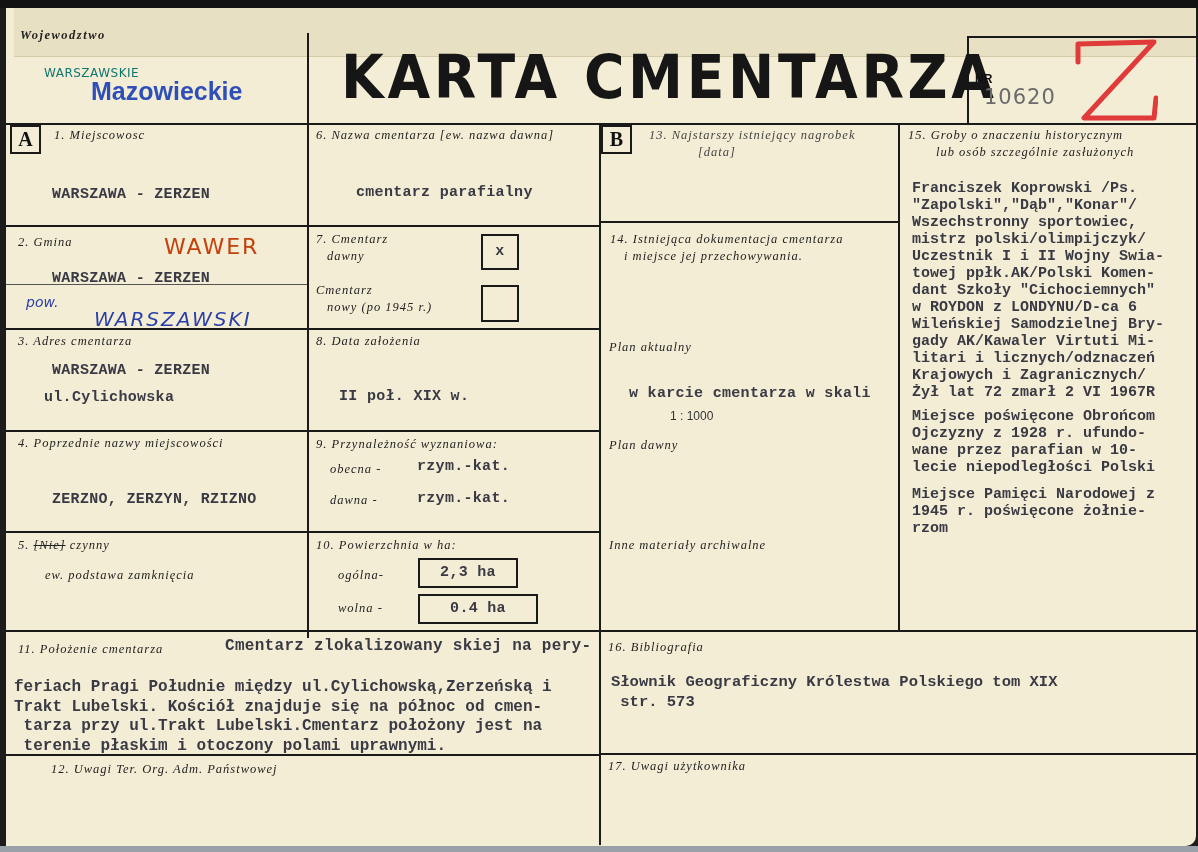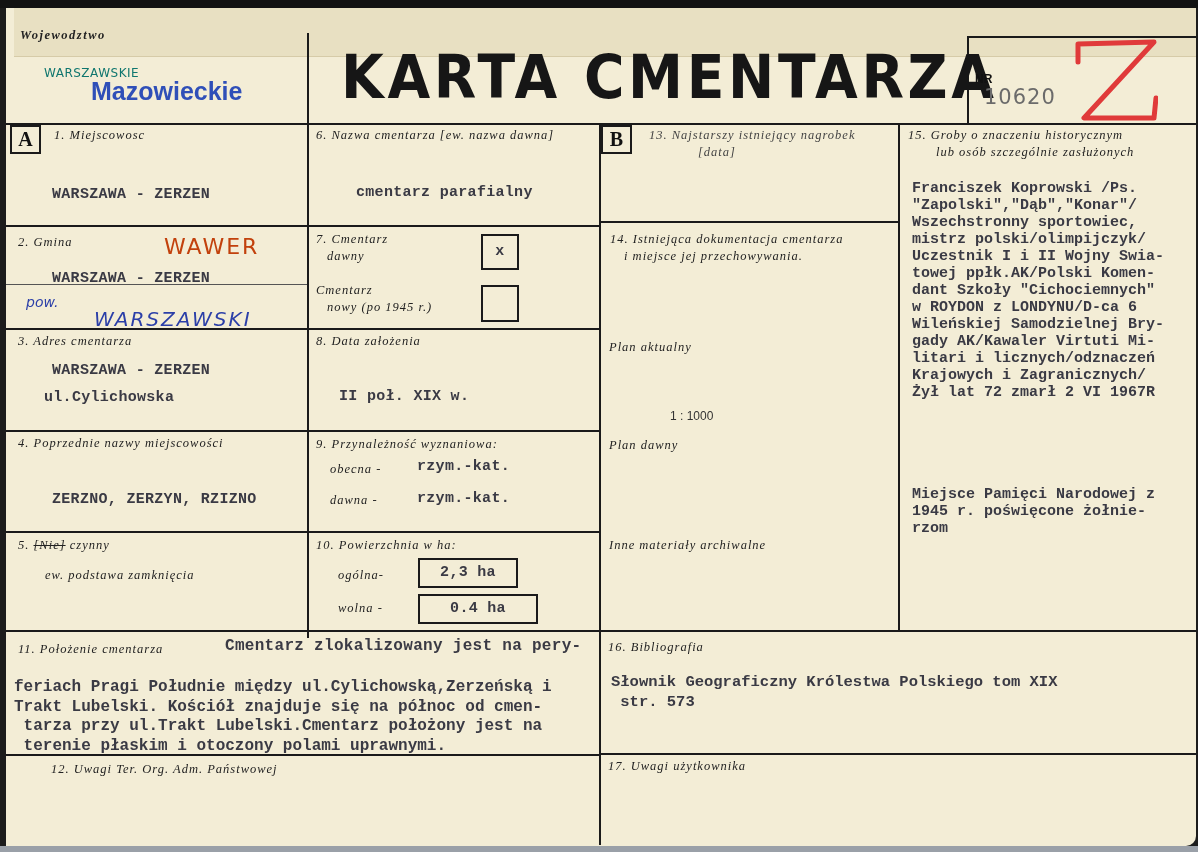--- a/index.html
+++ b/index.html
@@ -120,45 +120,50 @@
   <div class="t label" style="left:332px; top:593px;">wolna -</div>
   <div class="box typed" style="left:412px; top:586px; width:120px; height:30px; text-align:center; line-height:26px;">0.4 ha</div>
 
   <div class="letter-box" style="left:595px; top:117px; width:31px; height:29px;">B</div>
   <div class="t label" style="left:643px; top:120px; color:#444;">13. Najstarszy istniejący nagrobek</div>
   <div class="t label" style="left:692px; top:137px; color:#444;">[data]</div>
 
   <div class="t label" style="left:604px; top:224px;">14. Istniejąca dokumentacja cmentarza</div>
   <div class="t label" style="left:618px; top:241px;">i miejsce jej przechowywania.</div>
   <div class="t label" style="left:603px; top:332px;">Plan aktualny</div>
+  <div class="t typed" style="left:623px; top:377px;">w karcie cmentarza w skali</div>
   <div class="t" style="left:664px; top:401px; font-family:'Liberation Sans',sans-serif; font-size:12px; color:#333;">1 : 1000</div>
   <div class="t label" style="left:603px; top:430px;">Plan dawny</div>
   <div class="t label" style="left:603px; top:530px;">Inne materiały archiwalne</div>
 
   <div class="t label" style="left:902px; top:120px;">15. Groby o znaczeniu historycznym</div>
   <div class="t label" style="left:930px; top:137px;">lub osób szczególnie zasłużonych</div>
   <div class="t typed-block" style="left:906px; top:172px; font-size:15px; line-height:17px;">Franciszek Koprowski /Ps.
 "Zapolski","Dąb","Konar"/
 Wszechstronny sportowiec,
 mistrz polski/olimpijczyk/
 Uczestnik I i II Wojny Swia-
 towej ppłk.AK/Polski Komen-
 dant Szkoły "Cichociemnych"
 w ROYDON z LONDYNU/D-ca 6
 Wileńskiej Samodzielnej Bry-
 gady AK/Kawaler Virtuti Mi-
 litari i licznych/odznaczeń
 Krajowych i Zagranicznych/
 Żył lat 72 zmarł 2 VI 1967R</div>
+  <div class="t typed-block" style="left:906px; top:400px; font-size:15px; line-height:17px;">Miejsce poświęcone Obrońcom
+Ojczyzny z 1928 r. ufundo-
+wane przez parafian w 10-
+lecie niepodległości Polski</div>
   <div class="t typed-block" style="left:906px; top:478px; font-size:15px; line-height:17px;">Miejsce Pamięci Narodowej z
 1945 r. poświęcone żołnie-
 rzom</div>
 
   <div class="t label" style="left:12px; top:634px;">11. Położenie cmentarza</div>
-  <div class="t typed" style="left:219px; top:629px; font-size:16px;">Cmentarz zlokalizowany jest na pery-</div>
+  <div class="t typed" style="left:219px; top:629px; font-size:16px;">Cmentarz zlokalizowany skiej na pery-</div>
   <div class="t typed-block" style="left:8px; top:650px; font-size:16px; line-height:19.5px;margin-top:20px;">feriach Pragi Południe między ul.Cylichowską,Zerzeńską i
 Trakt Lubelski. Kościół znajduje się na północ od cmen-
  tarza przy ul.Trakt Lubelski.Cmentarz położony jest na
  terenie płaskim i otoczony polami uprawnymi.</div>
 
   <div class="t label" style="left:12px; top:754px;margin-left:33px;">12. Uwagi Ter. Org. Adm. Państwowej</div>
 
   <div class="t label" style="left:602px; top:632px;">16. Bibliografia</div>
   <div class="t typed-block" style="left:605px; top:664px; font-size:15.5px; line-height:20px;">Słownik Geograficzny Królestwa Polskiego tom XIX
  str. 573</div>

